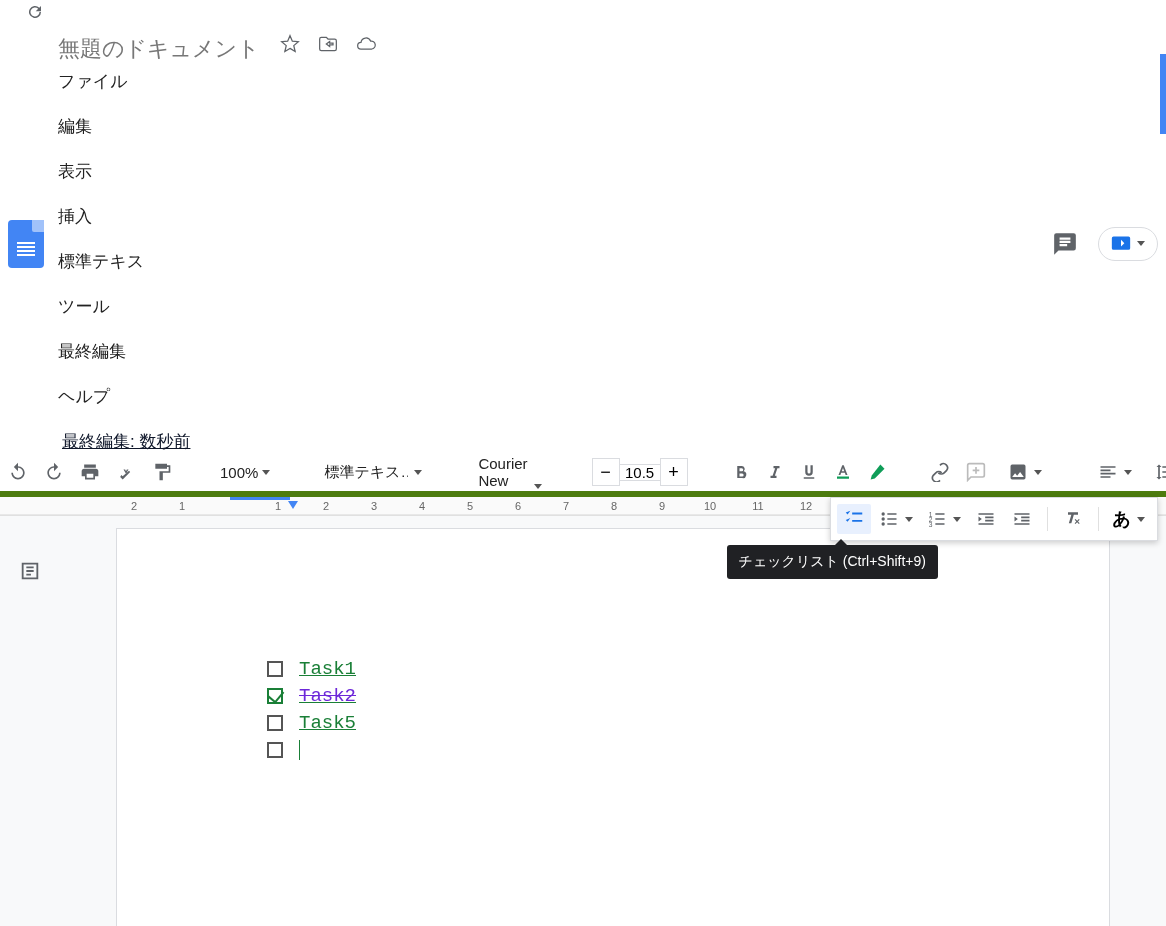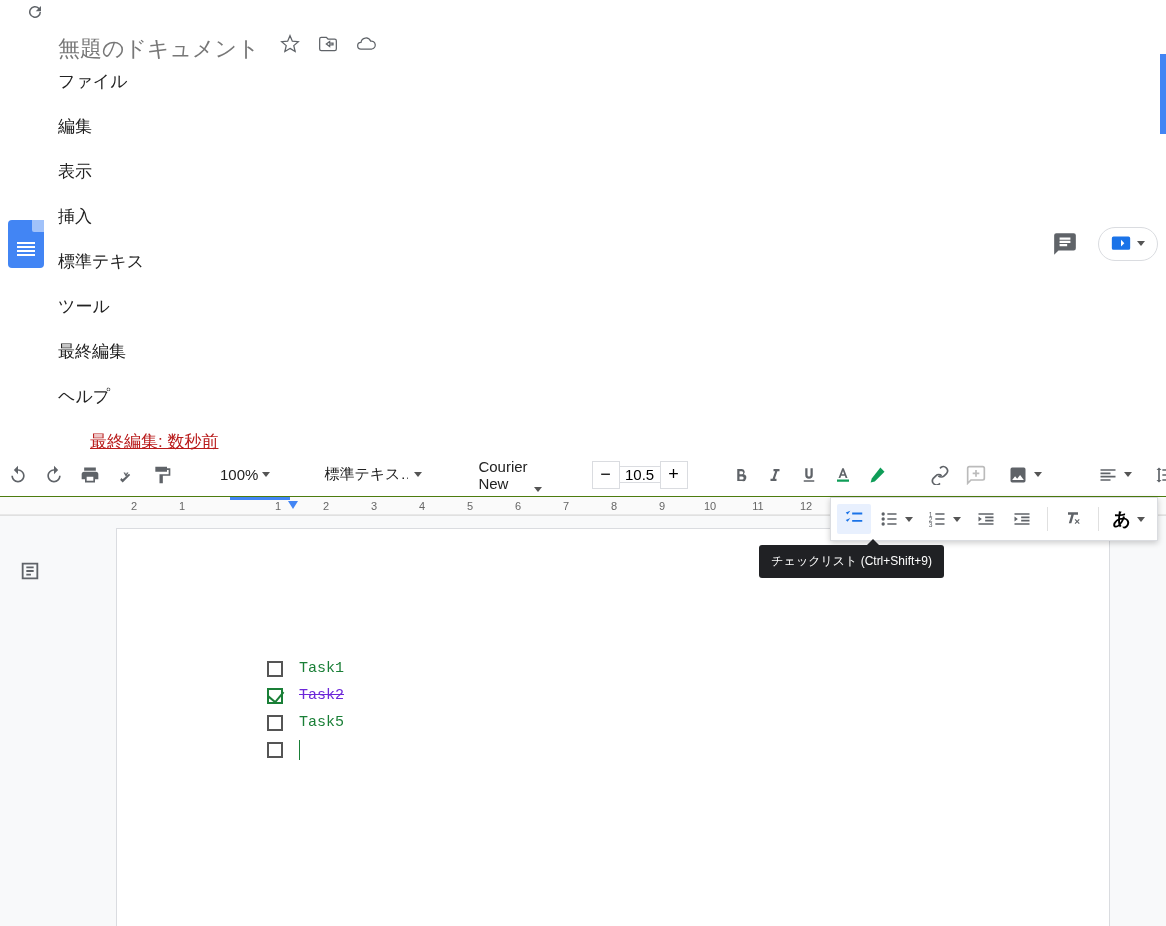--- a/index.html
+++ b/index.html
@@ -57,21 +57,21 @@
 .menu-bar {
   display: flex;
   gap: 22px;
   font-size: 17px;
   color: #222;
   margin-top: 6px;
   align-items: flex-start;
   flex-direction: column;
 }
 .menu-item { cursor: pointer; white-space: nowrap; }
-.last-edit { color:#b91c1c; text-decoration: underline; margin-left: 32px; cursor:pointer;}
+.last-edit { color:#0f172a; text-decoration: underline; margin-left: 4px; cursor:pointer;}
 .right-actions {
   display: flex;
   align-items: center;
   gap: 20px;
 }
 .comments-icon svg{width:26px;height:26px;display:block;}
 .present-btn {
   border:1px solid #dadce0;
   border-radius:30px;
   padding:6px 12px;
@@ -81,21 +81,21 @@
 .right-strip{
   position:absolute;right:0;top:30px;width:6px;height:80px;background:#4285f4;
 }
 
 .toolbar {
   height: 44px;
   display:flex;
   align-items:center;
   padding: 0 8px;
   gap: 16px;
-  border-bottom:1px solid #4d7c0f;
+  border-bottom:6px solid #4d7c0f;
   position: relative;
 }
 .tb-btn {
   width:34px;height:30px;display:flex;align-items:center;justify-content:center;border-radius:2px;cursor:pointer;
 }
 .tb-btn.active{background:#e8f0fe;}
 .tb-sep{width:1px;height:24px;background:#e0e0e0;margin:0 6px;}
 .tb-dd {display:flex;align-items:center;gap:6px;padding:0 6px;cursor:pointer;}
 .tb-text{font-size:15px;color:#222;}
 .zoom-box{display:flex;align-items:center;gap:4px;padding:0 4px;}
@@ -111,23 +111,23 @@
   border:1px solid #dadce0;
   box-shadow:0 2px 6px rgba(0,0,0,0.2);
   display:flex;
   align-items:center;
   padding:6px;
   gap:2px;
   z-index:10;
 }
 .tooltip{
   position:absolute;
-  top:92px; right:222px;
+  top:92px; right:228px;
   background:#202124;color:#fff;
-  font-size:12px;
+  font-size:14px;
   padding:8px 12px;
   border-radius:3px;
   white-space:nowrap;
   z-index:20;
   margin-left:38px;
 }
 .tooltip::before{
   content:"";position:absolute;top:-6px;left:108px;
   border-left:6px solid transparent;border-right:6px solid transparent;border-bottom:6px solid #202124;
 }
@@ -143,21 +143,21 @@
 .left-outline svg{width:22px;height:22px;}
 .page{
   margin:12px auto 0;
   width:994px;
   background:#fff;
   border:1px solid #dadce0;
   height:760px;
   padding:126px 0 0 150px;
   position:relative;
 }
-.checklist{font-family:"Courier New",monospace;font-size:15px;color:#1a7f37;}
+.checklist{font-family:"Courier New",monospace;font-size:19px;color:#1a7f37;text-decoration:underline;}
 .check-item{display:flex;align-items:center;gap:16px;height:27px;}
 .chkbox{width:16px;height:16px;border:2px solid #555;position:relative;cursor:pointer;flex-shrink:0;}
 .chkbox.checked{border-color:#1a7f37;}
 .chkbox.checked::after{content:"";position:absolute;left:2px;top:-2px;width:8px;height:12px;border-right:2px solid #1a7f37;border-bottom:2px solid #1a7f37;transform:rotate(40deg);}
 .task-label.done{text-decoration:line-through;color:#6d28d9;}
 .cursor-line{width:1px;height:20px;background:#1a7f37;margin-left:0;}
 svg{fill:#5f6368;}
 </style>
 </head>
 <body>

